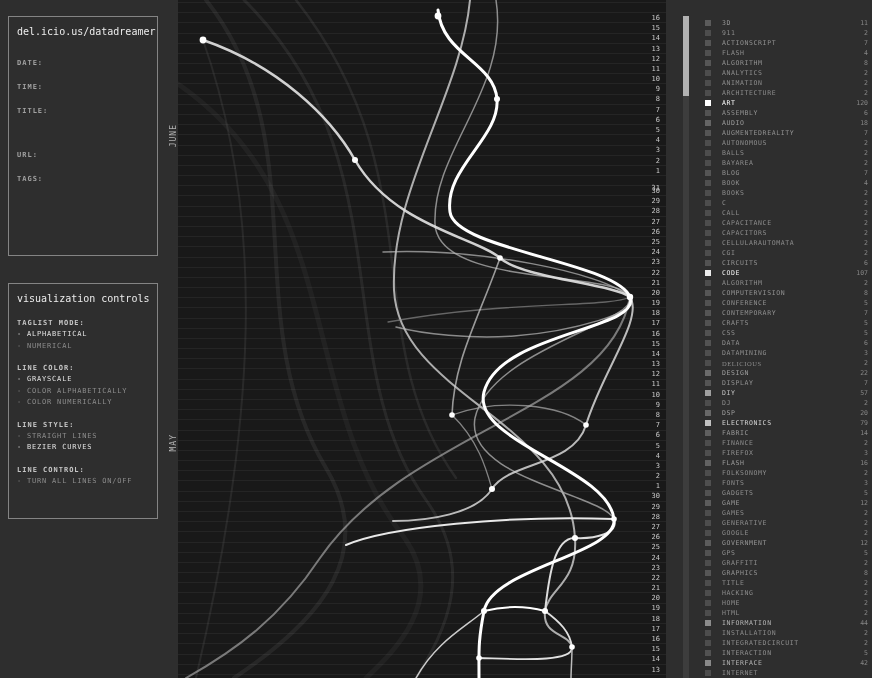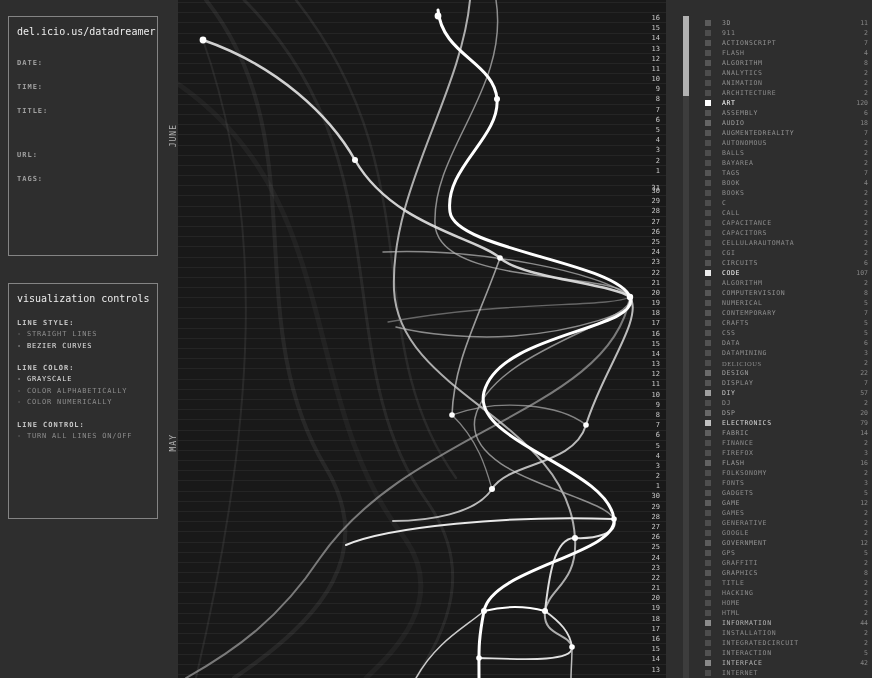--- a/index.html
+++ b/index.html
@@ -61,29 +61,34 @@
       <div class="field f2">TITLE:</div>
       <div class="field f3">URL:</div>
       <div class="field f4">TAGS:</div>
     </div>
 </div>
 
 <div class="panel" id="panel-controls">
   <div class="panel-title">visualization controls</div>
   <div id="controls-sections">
       <div class="section">
-        <div class="sec-header">LINE STYLE:</div>
-        <div class="option">- STRAIGHT LINES</div>
-        <div class="option selected">- BEZIER CURVES</div>
+        <div class="sec-header">TAGLIST MODE:</div>
+        <div class="option selected">- ALPHABETICAL</div>
+        <div class="option">- NUMERICAL</div>
       </div>
       <div class="section">
         <div class="sec-header">LINE COLOR:</div>
         <div class="option selected">- GRAYSCALE</div>
         <div class="option">- COLOR ALPHABETICALLY</div>
         <div class="option">- COLOR NUMERICALLY</div>
+      </div>
+      <div class="section">
+        <div class="sec-header">LINE STYLE:</div>
+        <div class="option">- STRAIGHT LINES</div>
+        <div class="option selected">- BEZIER CURVES</div>
       </div>
       <div class="section">
         <div class="sec-header">LINE CONTROL:</div>
         <div class="option">- TURN ALL LINES ON/OFF</div>
       </div>
     </div>
 </div>
 
 <div id="plot">
   <svg id="flow-svg" width="488" height="678" viewBox="0 0 488 678" xmlns="http://www.w3.org/2000/svg">
@@ -281,21 +286,21 @@
         <span class="tag-name" style="color: rgb(140, 140, 140);">BALLS</span>
         <span class="tag-count">2</span>
       </div>
       <div class="tag-row">
         <span class="tag-box" style="background: rgb(77, 77, 77);"></span>
         <span class="tag-name" style="color: rgb(140, 140, 140);">BAYAREA</span>
         <span class="tag-count">2</span>
       </div>
       <div class="tag-row">
         <span class="tag-box" style="background: rgb(85, 85, 85);"></span>
-        <span class="tag-name" style="color: rgb(145, 145, 145);">TAGS</span>
+        <span class="tag-name" style="color: rgb(145, 145, 145);">BLOG</span>
         <span class="tag-count">7</span>
       </div>
       <div class="tag-row">
         <span class="tag-box" style="background: rgb(80, 80, 80);"></span>
         <span class="tag-name" style="color: rgb(142, 142, 142);">BOOK</span>
         <span class="tag-count">4</span>
       </div>
       <div class="tag-row">
         <span class="tag-box" style="background: rgb(77, 77, 77);"></span>
         <span class="tag-name" style="color: rgb(140, 140, 140);">BOOKS</span>
@@ -346,21 +351,21 @@
         <span class="tag-name" style="color: rgb(140, 140, 140);">ALGORITHM</span>
         <span class="tag-count">2</span>
       </div>
       <div class="tag-row">
         <span class="tag-box" style="background: rgb(86, 86, 86);"></span>
         <span class="tag-name" style="color: rgb(146, 146, 146);">COMPUTERVISION</span>
         <span class="tag-count">8</span>
       </div>
       <div class="tag-row">
         <span class="tag-box" style="background: rgb(82, 82, 82);"></span>
-        <span class="tag-name" style="color: rgb(143, 143, 143);">NUMERICAL</span>
+        <span class="tag-name" style="color: rgb(143, 143, 143);">CONFERENCE</span>
         <span class="tag-count">5</span>
       </div>
       <div class="tag-row">
         <span class="tag-box" style="background: rgb(85, 85, 85);"></span>
         <span class="tag-name" style="color: rgb(145, 145, 145);">CONTEMPORARY</span>
         <span class="tag-count">7</span>
       </div>
       <div class="tag-row">
         <span class="tag-box" style="background: rgb(82, 82, 82);"></span>
         <span class="tag-name" style="color: rgb(143, 143, 143);">CRAFTS</span>

